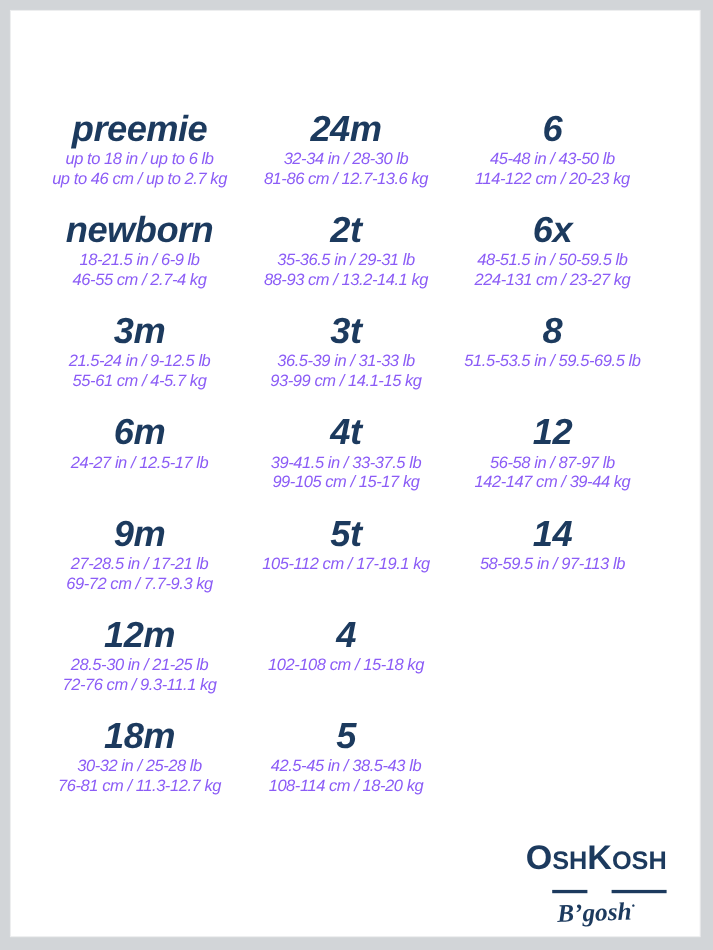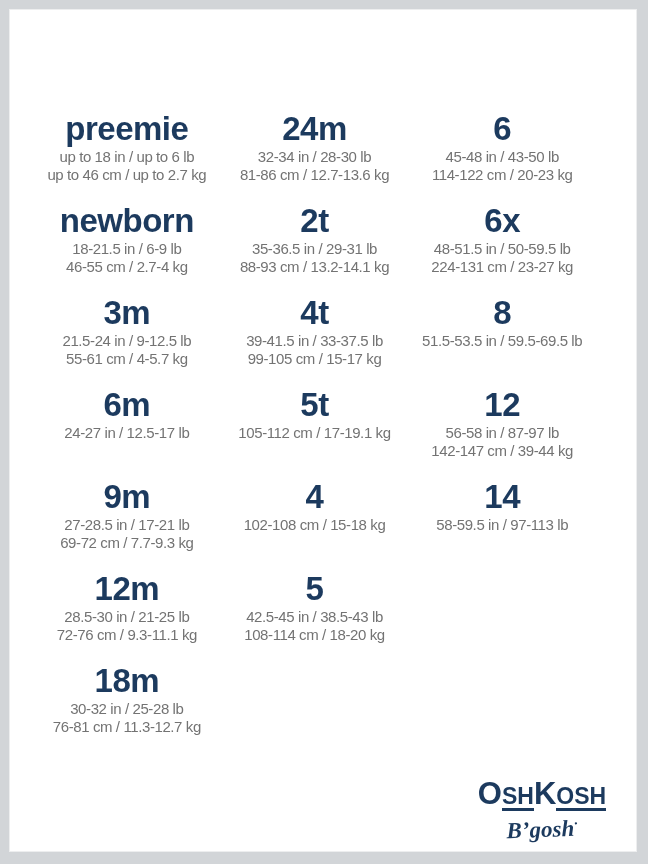--- a/index.html
+++ b/index.html
@@ -16,23 +16,24 @@
     overflow: hidden;
   }
   .card {
     position: absolute;
     left: 10px; top: 10px; right: 12px; bottom: 13px;
     background: #ffffff;
     box-shadow: 0 0 0 1px rgba(255,255,255,0.6);
   }
   .grid {
     position: absolute;
-    left: 23px; top: 12px; right: 40px;
+    left: 23px; top: 0; right: 40px;
     display: flex;
     padding-top: 88px;
+    font-style: italic;
   }
   .col {
     width: 195px;
     display: flex;
     flex-direction: column;
   }
   .cell {
     height: 92px;
     display: flex;
     flex-direction: column;
@@ -43,21 +44,21 @@
   .size-label {
     font-size: 33px;
     font-weight: bold;
     color: #1c3a5e;
     line-height: 38px;
     letter-spacing: -0.5px;
     white-space: nowrap;
   }
   .size-line {
     font-size: 15px;
-    color: #737373;
+    color: #8b5cf6;
     line-height: 18px;
     letter-spacing: -0.4px;
     white-space: nowrap;
   }
   .logo {
     position: absolute;
     right: 24px; bottom: 8px;
     width: 140px;
     text-align: center;
     color: #1c3a5e;
@@ -67,21 +68,21 @@
     align-items: baseline;
     justify-content: center;
     font-weight: bold;
     letter-spacing: 0px;
     white-space: nowrap;
   }
   .logo-lg { font-size: 31px; line-height: 1; }
   .logo-sm {
     font-size: 23px; line-height: 1;
     border-bottom: 3px solid #1c3a5e;
-    padding-bottom: 0;
+    padding-bottom: 15px;
   }
   .logo-tagline {
     margin-top: 1px;
     font-family: "Liberation Serif", serif;
     font-style: italic;
     font-weight: bold;
     font-size: 23px;
     line-height: 26px;
     transform: rotate(-2deg);
   }
@@ -139,20 +140,25 @@
           <div class="size-label">24m</div>
           <div class="size-line">32-34 in / 28-30 lb</div>
           <div class="size-line">81-86 cm / 12.7-13.6 kg</div>
         </div>
         <div class="cell">
           <div class="size-label">2t</div>
           <div class="size-line">35-36.5 in / 29-31 lb</div>
           <div class="size-line">88-93 cm / 13.2-14.1 kg</div>
         </div>
         <div class="cell">
+          <div class="size-label">3t</div>
+          <div class="size-line">36.5-39 in / 31-33 lb</div>
+          <div class="size-line">93-99 cm / 14.1-15 kg</div>
+        </div>
+        <div class="cell">
           <div class="size-label">4t</div>
           <div class="size-line">39-41.5 in / 33-37.5 lb</div>
           <div class="size-line">99-105 cm / 15-17 kg</div>
         </div>
         <div class="cell">
           <div class="size-label">5t</div>
           <div class="size-line">105-112 cm / 17-19.1 kg</div>
         </div>
         <div class="cell">
           <div class="size-label">4</div>

